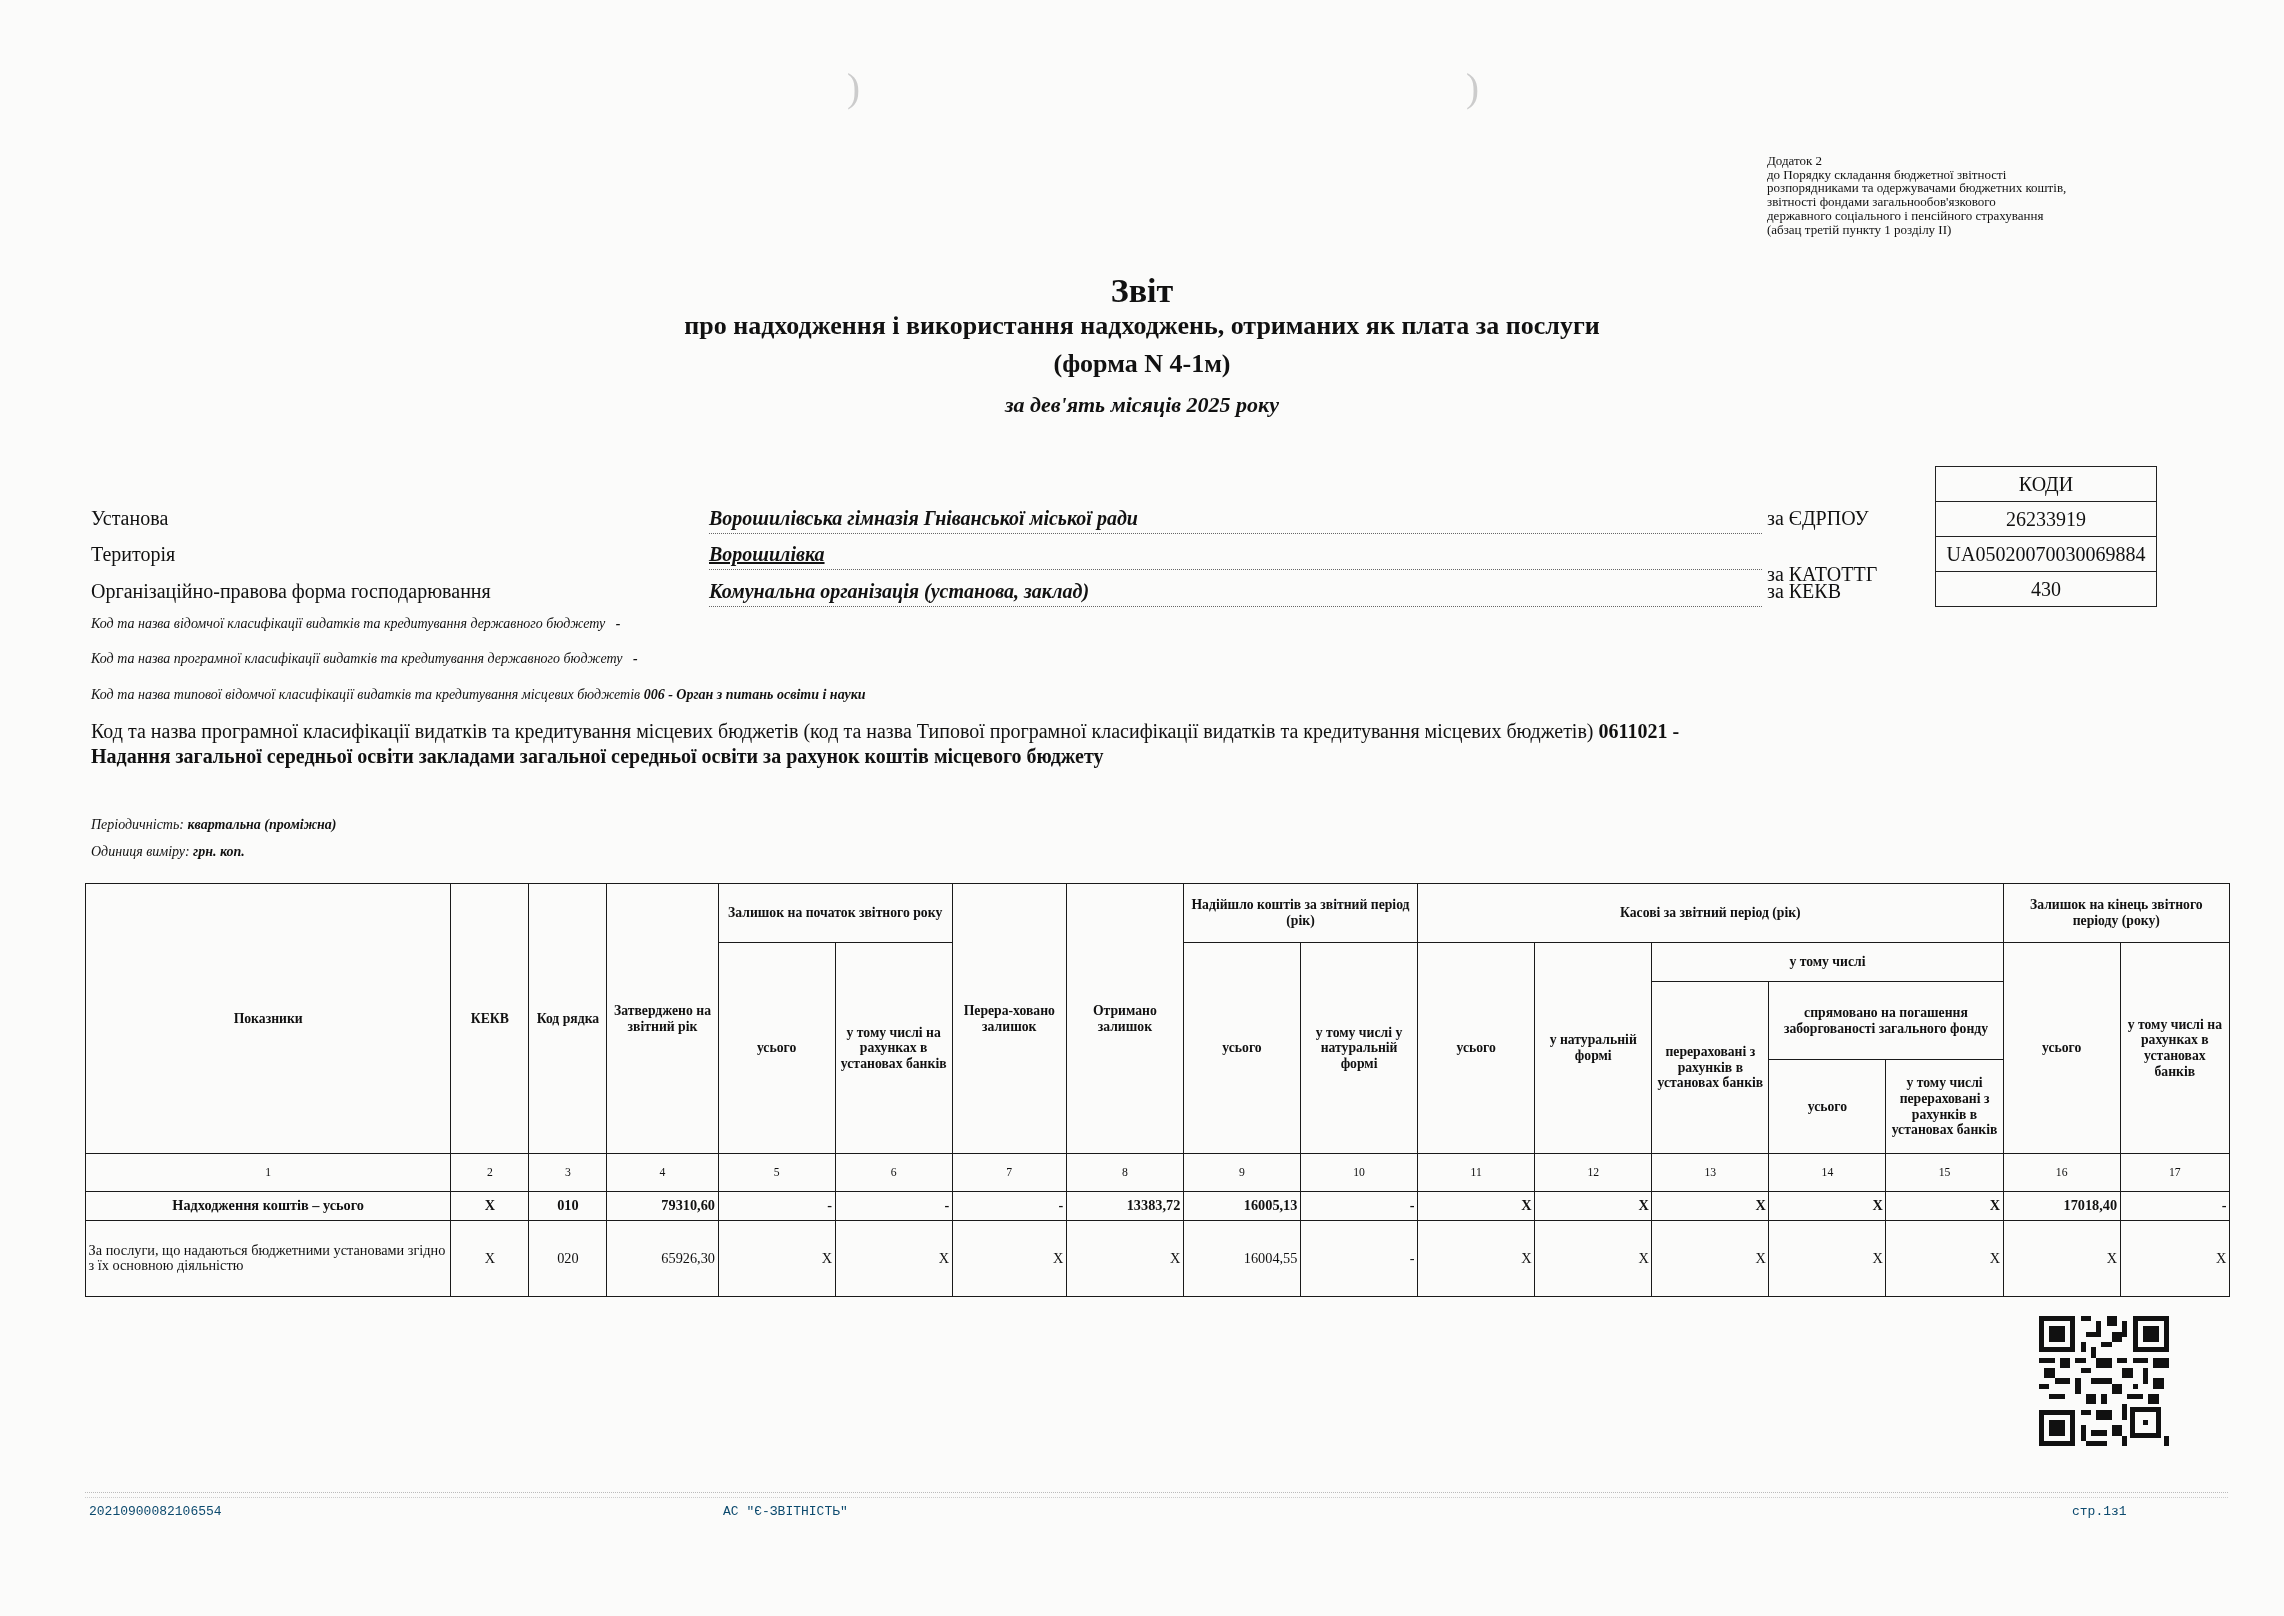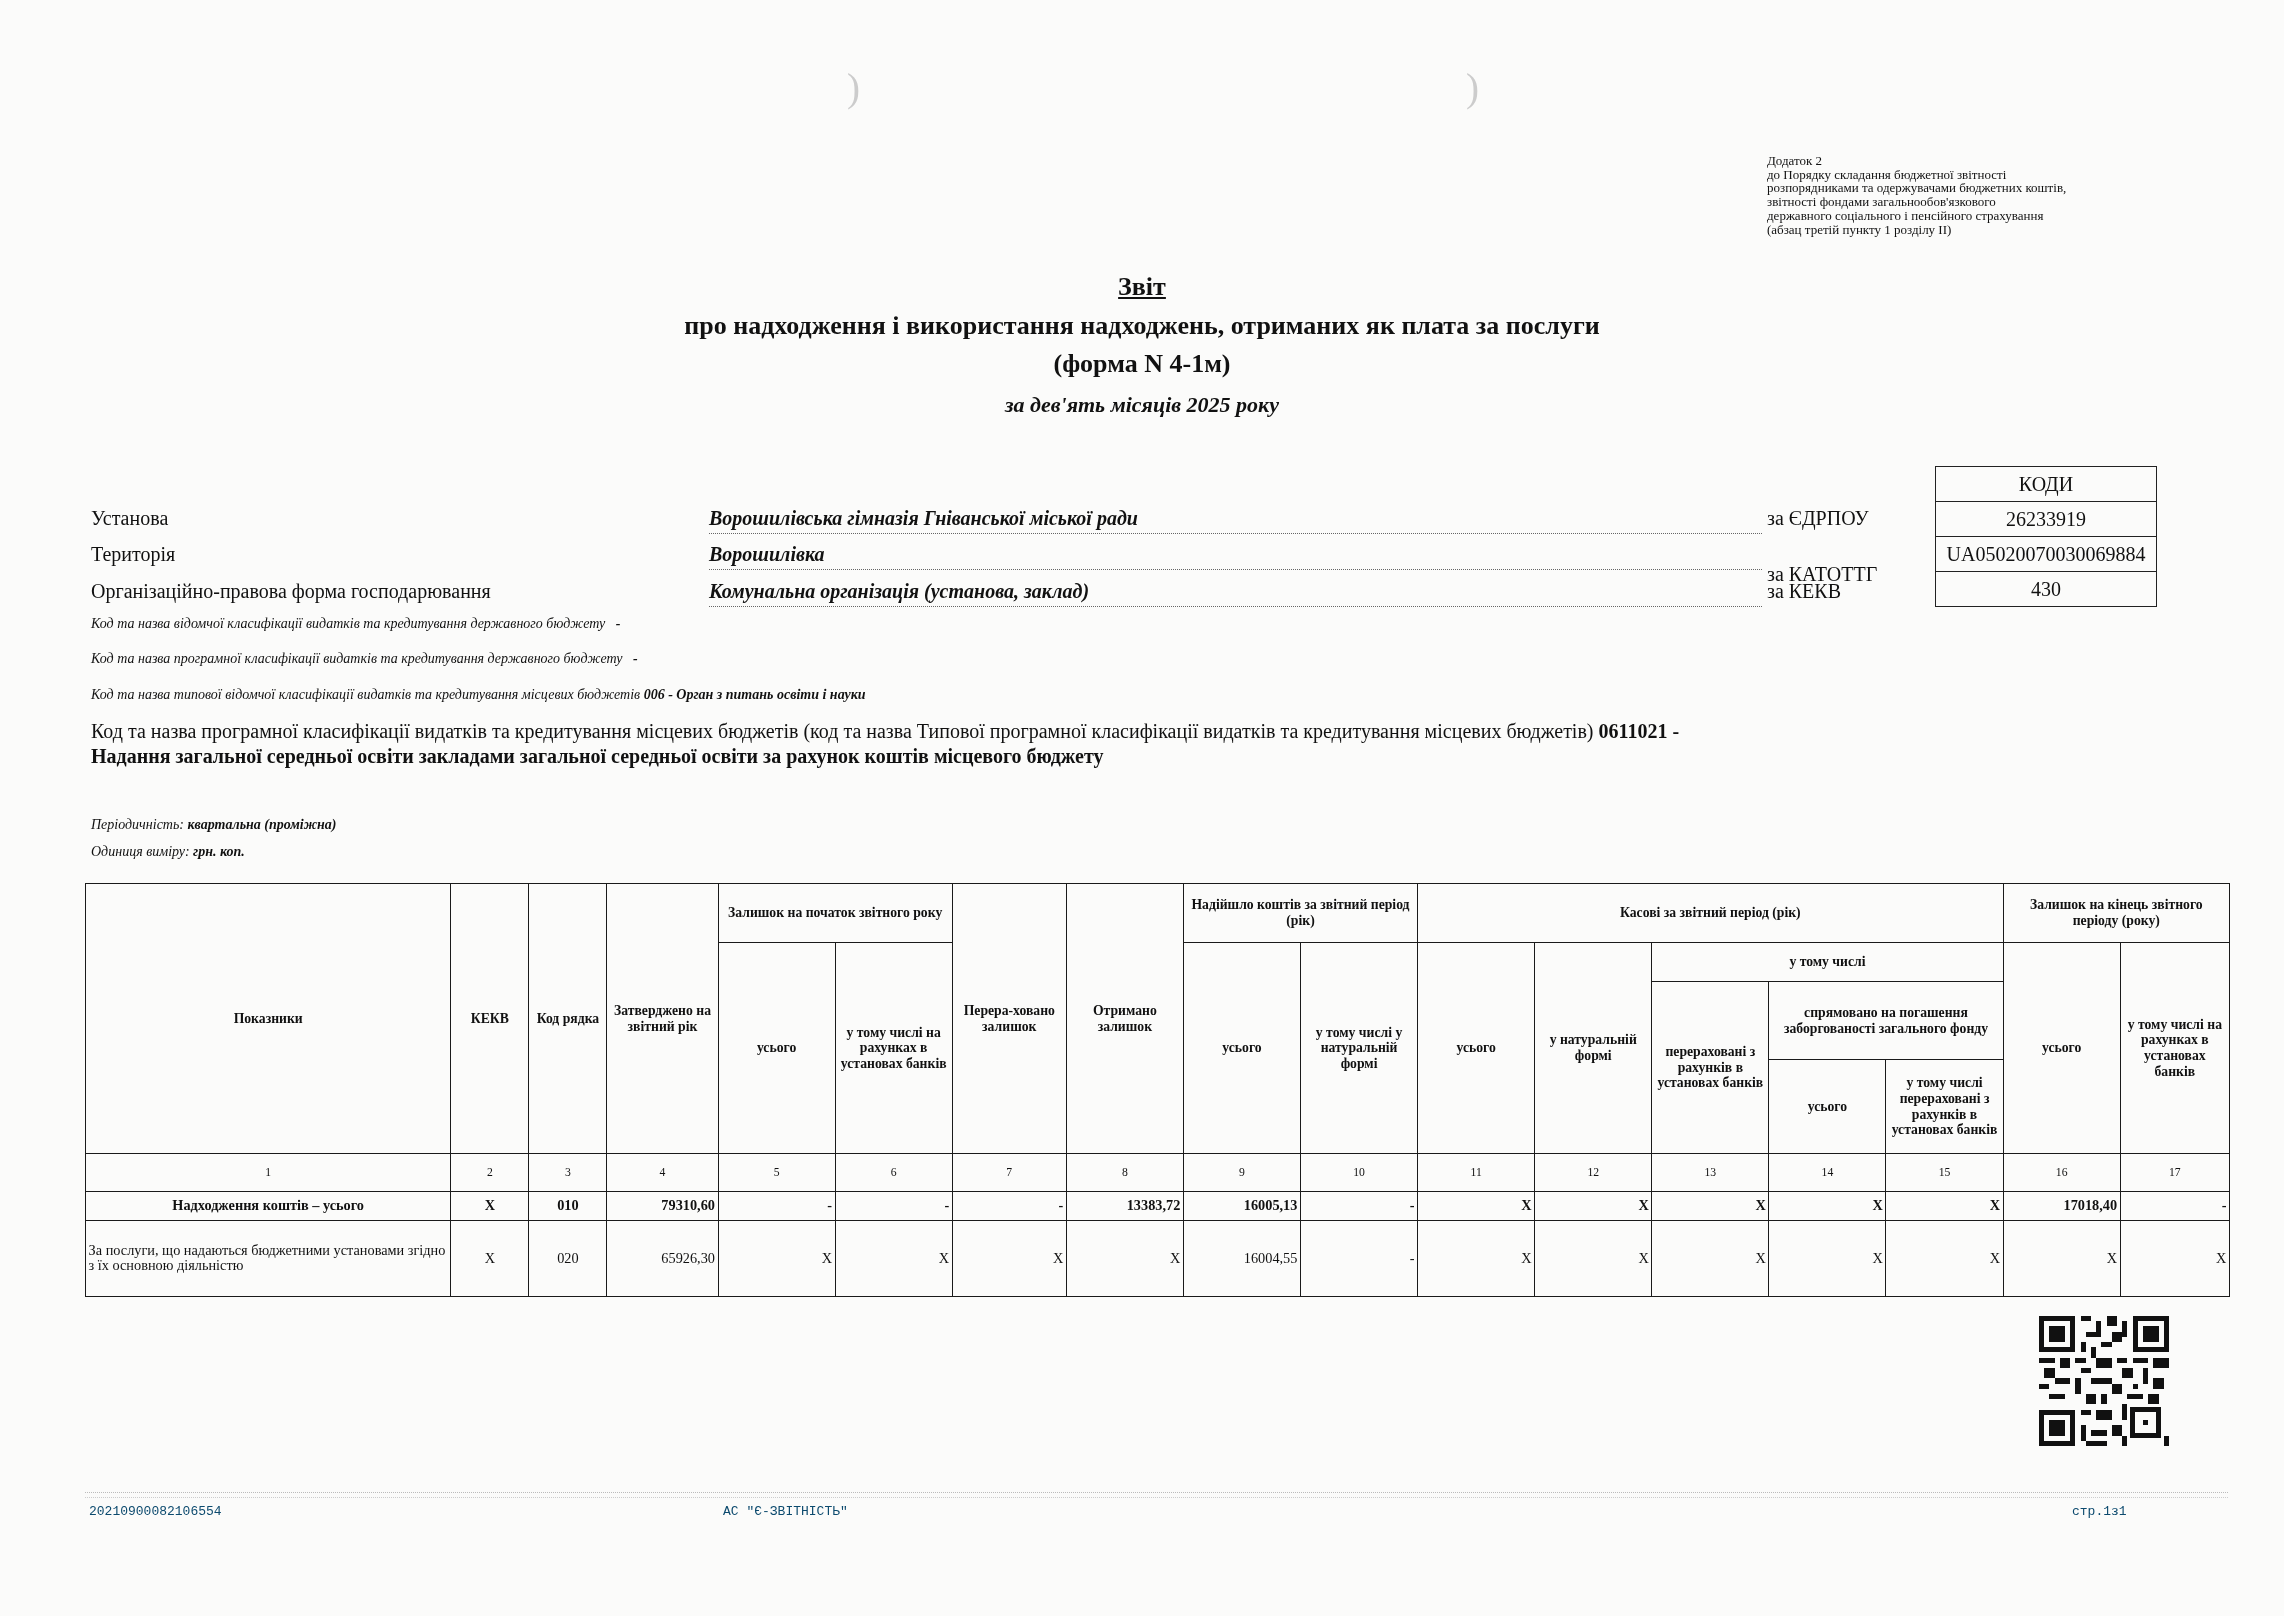--- a/index.html
+++ b/index.html
@@ -4,21 +4,21 @@
 <style>
   html, body { margin: 0; padding: 0; }
   body {
     width: 2284px; height: 1616px; position: relative; overflow: hidden;
     background: #fbfbfa; color: #111;
     font-family: "Liberation Serif", "DejaVu Serif", serif;
   }
   .abs { position: absolute; }
   .annex { left: 1767px; top: 154px; font-size: 13px; line-height: 13.7px; width: 456px; }
   .title { left: 0; width: 2284px; text-align: center; font-weight: bold; }
-  .t1 { top: 272px; font-size: 26px; text-decoration: underline; }
+  .t1 { top: 272px; font-size: 34px; }
   .t2 { top: 311px; font-size: 26px; }
   .t3 { top: 349px; font-size: 26px; }
   .t4 { top: 392px; font-size: 22px; font-style: italic; }
 
   .info-label { left: 91px; font-size: 20px; }
   .info-value { left: 709px; width: 1053px; font-size: 20px; font-style: italic; font-weight: bold;
     border-bottom: 1.3px dotted #666; height: 26px; }
   .code-label { left: 1767px; font-size: 20px; }
 
   .codes { left: 1935px; top: 466px; width: 222px; border-collapse: collapse; font-size: 20px; }
@@ -78,21 +78,21 @@
         <td>430</td>
       </tr>
 </tbody>
   </table>
 
 <div class="abs info-label" style="top:507px;">Установа</div>
 <div class="abs info-value" style="top:507px;">Ворошилівська гімназія Гніванської міської ради</div>
 <div class="abs code-label" style="top:507px;">за ЄДРПОУ</div>
 
 <div class="abs info-label" style="top:543px;">Територія</div>
-<div class="abs info-value" style="top:543px;">Ворошилівка</div>
+<div class="abs info-value" style="top:543px;text-decoration:underline;">Ворошилівка</div>
 <div class="abs code-label" style="top:543px;margin-top:20px;">за КАТОТТГ</div>
 
 <div class="abs info-label" style="top:580px;">Організаційно-правова  форма господарювання</div>
 <div class="abs info-value" style="top:580px;">Комунальна організація (установа, заклад)</div>
 <div class="abs code-label" style="top:580px;">за КЕКВ</div>
 
 <div class="abs line" style="top:616px;">
   <span>Код та назва відомчої класифікації видатків та кредитування державного бюджету</span>
   &nbsp;&nbsp;<span class="bold">-</span>
 </div>

